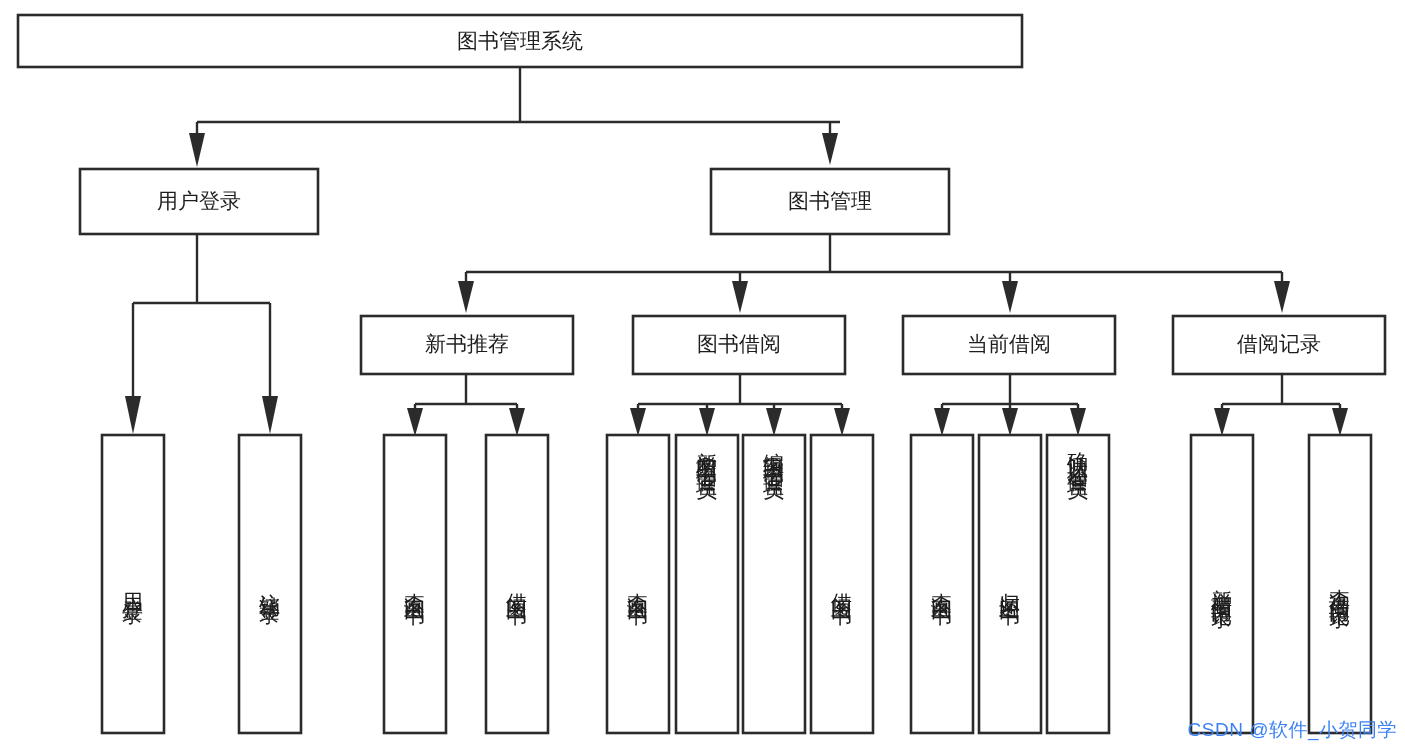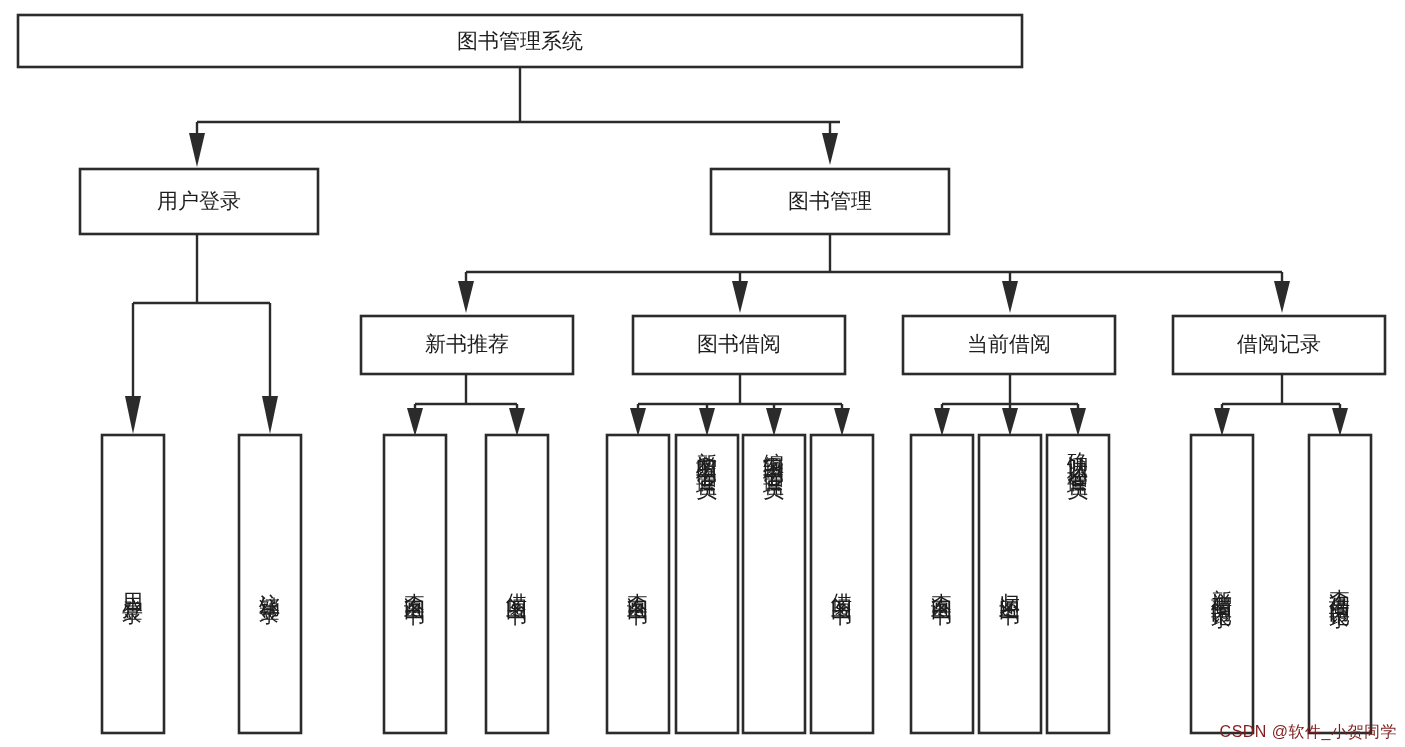--- a/index.html
+++ b/index.html
@@ -62,22 +62,22 @@
     display: flex;
     align-items: center;
     justify-content: center;
     pointer-events: none;
   }
   #watermark {
     position: absolute;
     right: 8px;
     bottom: 4px;
     font-family: "Liberation Sans", "DejaVu Sans", sans-serif;
-    font-size: 16px;
-    color: #7f1d1d;
+    font-size: 19px;
+    color: #3b82f6;
     white-space: nowrap;
     letter-spacing: 0.5px;
   }
 </style>
 </head>
 <body>
 
 <div id="diagram-root">
 
   <svg class="diagram" viewBox="0 0 1405 747">

